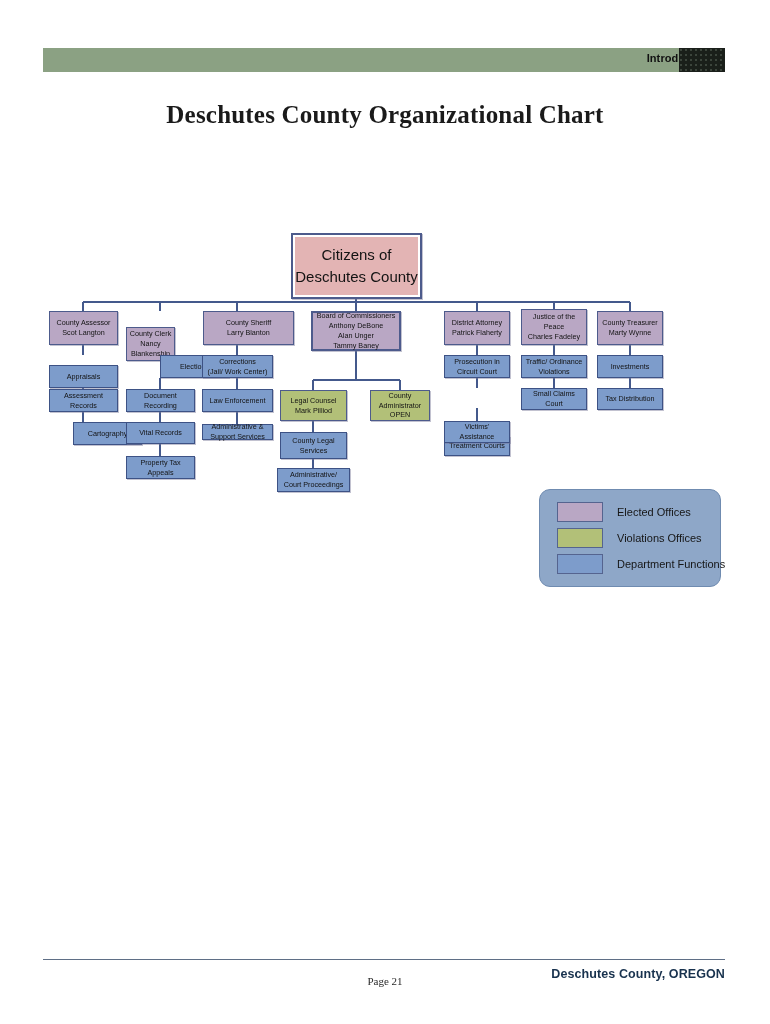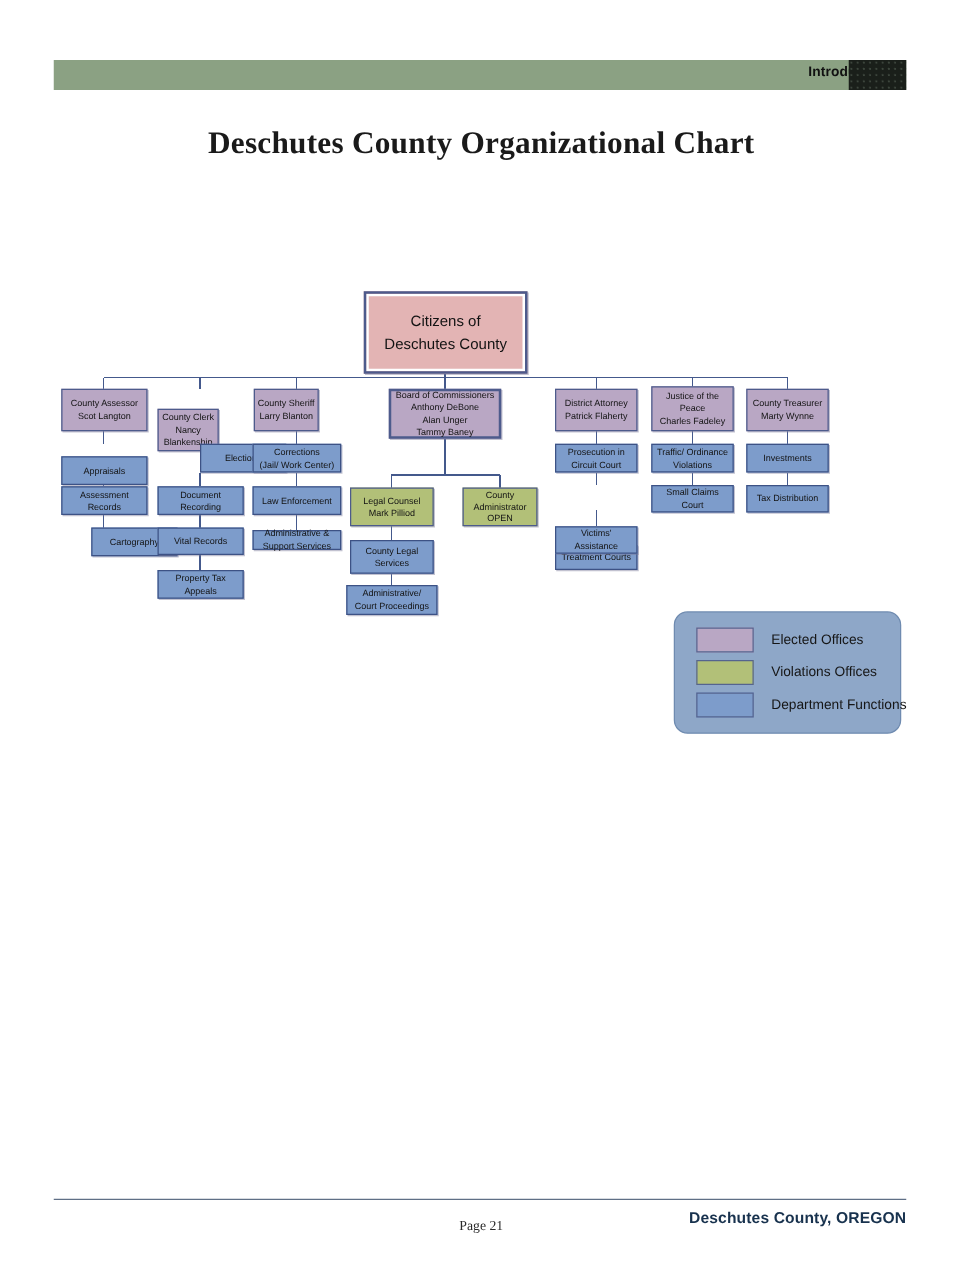--- a/index.html
+++ b/index.html
@@ -96,21 +96,21 @@
   .node span { display: block; }
 
   .n-elected    { background: #b9a7c4; border-color: #4d5b8c; }
   .n-appointed  { background: #b2c078; border-color: #4d5b8c; }
   .n-dept       { background: #7d9ccb; border-color: #3d5285; }
   .n-citizens   { background: #e3b4b4; border-color: #4d5b8c; }
 
   .n-citizens {
     border-width: 2px;
     box-shadow: 0 0 0 2px #ffffff inset, 1px 1px 0 rgba(120,120,150,0.45);
-    font-size: 12px;
+    font-size: 15px;
     line-height: 1.5;
   }
   .n-boc { border-width: 2px; }
 
   
   .legend {
     position: absolute;
     left: 539px;
     top: 489px;
     width: 180px;
@@ -281,21 +281,21 @@
         <span>Vital Records</span>
       </div>
   </div>
   <div class="node n-dept" style="left:126px; top:456px; width:69px; height:23px;">
     <div>
       <span>Property Tax</span>
       <span>Appeals</span>
     </div>
   </div>
 
-  <div class="node n-elected" style="left:203px; top:311px; width:52px; height:34px;">
+  <div class="node n-elected" style="left:203px; top:311px; width:91px; height:34px;">
     <div>
       <span>County Sheriff</span>
       <span>Larry Blanton</span>
     </div>
   </div>
   <div class="node n-dept" style="left:202px; top:355px; width:71px; height:23px;">
     <div>
       <span>Corrections</span>
       <span>(Jail/ Work Center)</span>
     </div>

